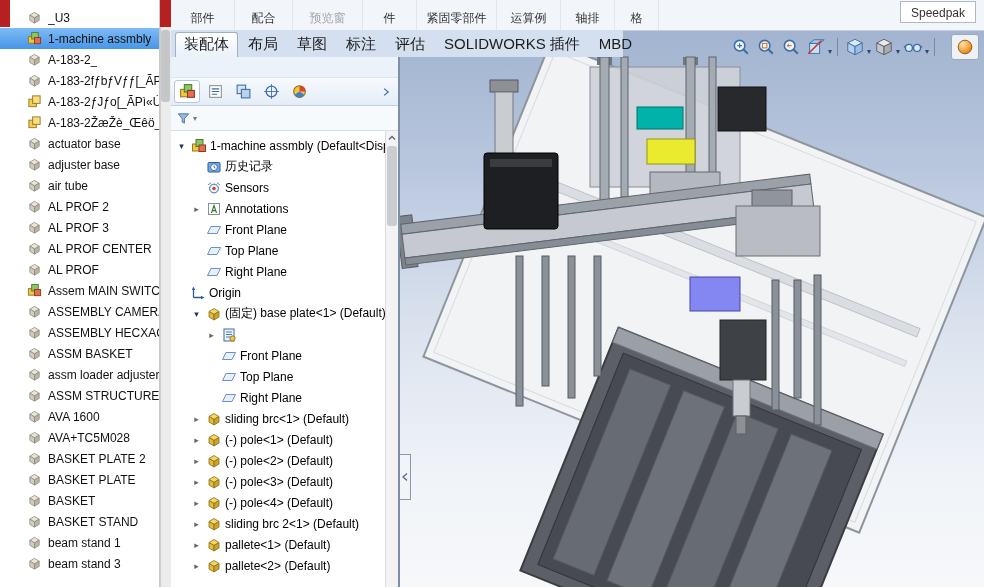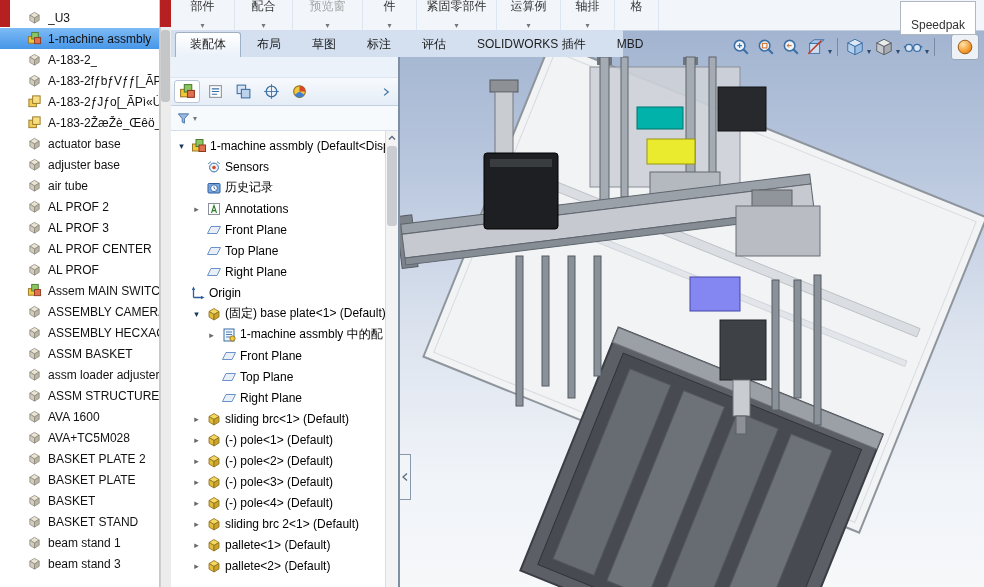--- a/index.html
+++ b/index.html
@@ -13,29 +13,29 @@
   .lp-icon{width:15px;height:15px;flex:none;display:inline-flex;}
   .lp-icon svg{width:100%;height:100%;}
   .lp-label{white-space:nowrap;overflow:hidden;color:#111;}
   .left-scroll{position:absolute;left:160px;top:0;width:11px;height:587px;background:#ececec;border-left:1px solid #cfcfcf;z-index:7;box-sizing:border-box;}
   .left-scroll-thumb{width:9px;height:72px;background:#c4c6c8;border-radius:3px;margin:30px 0 0 0;}
   .red-a{position:absolute;left:0;top:0;width:10px;height:27px;background:#b62020;z-index:8;}
   .red-b{position:absolute;left:160px;top:0;width:11px;height:27px;background:#b62020;z-index:8;}
 
   
   .ribbon{position:absolute;left:171px;top:0;right:0;height:30px;background:#f2f6fb;border-bottom:1px solid #c2cfe0;display:flex;z-index:4;}
-  .rgroup{display:flex;flex-direction:column;align-items:center;justify-content:space-between;padding-top:0;border-right:1px solid #dde6f0;box-sizing:border-box;}
+  .rgroup{display:flex;flex-direction:column;align-items:center;justify-content:flex-start;padding-top:12px;border-right:1px solid #dde6f0;box-sizing:border-box;}
   .rgroup .lbl{font-size:12px;color:#333;line-height:13px;white-space:nowrap;}
   .rgroup.disabled .lbl{color:#a6a6a6;}
   .rgroup .caret{font-size:8px;color:#777;line-height:9px;margin-top:2px;}
-  .speedpak{position:absolute;right:8px;top:1px;border:1px solid #b0b8c4;background:#fff;padding:16px 10px 2px;font-size:12px;color:#333;z-index:5;}
+  .speedpak{position:absolute;right:8px;top:1px;border:1px solid #b0b8c4;background:#fff;padding:4px 10px 2px;font-size:12px;color:#333;z-index:5;}
 
   
   .tabbar{position:absolute;left:171px;top:30px;width:452px;height:27px;background:#d4e0f0;display:flex;align-items:flex-end;padding-left:4px;z-index:4;box-sizing:border-box;}
-  .tab{height:24px;line-height:22px;padding:0 14px;font-size:12px;color:#1c1c1c;border:1px solid transparent;border-bottom:none;margin-right:1px;border-radius:3px 3px 0 0;white-space:nowrap;}
+  .tab{height:24px;line-height:22px;padding:0 8px;font-size:15px;color:#1c1c1c;border:1px solid transparent;border-bottom:none;margin-right:1px;border-radius:3px 3px 0 0;white-space:nowrap;}
   .tab.active{background:linear-gradient(#ffffff,#eaf1f9);border-color:#9fb0c4;}
 
   
   .viewport{position:absolute;left:400px;top:30px;width:584px;height:557px;z-index:1;
     background:linear-gradient(180deg,#a2b4d0 0%,#b9c7de 25%,#dde4ef 55%,#f0f3f8 80%,#f6f8fa 100%);}
   .model-svg{position:absolute;left:0;top:0;width:584px;height:557px;}
   .hud{position:absolute;top:4px;right:5px;display:flex;align-items:center;gap:1px;z-index:3;}
   .hud-btn{width:24px;height:24px;display:flex;align-items:center;justify-content:center;border-radius:3px;border:none;background:transparent;padding:0;}
   .hud-btn svg{width:20px;height:20px;}
   .hud-caret{font-size:8px;color:#2c4a6e;margin:8px 0 0 -1px;}
@@ -595,39 +595,39 @@
               <rect x="5" y="1.5" width="7" height="7" fill="#8cc663" stroke="#4a7d32"></rect>
               <rect x="8" y="7" width="6.5" height="6.5" fill="#e2704e" stroke="#8e3a22"></rect>
             </svg>
           </span>
           <span class="t-label">1-machine assmbly  (Default&lt;Disp</span>
         </div>
         <div class="t-row" style="padding-left: 19px;">
           <span class="t-arrow none"></span>
           <span class="t-icon">
             <svg viewBox="0 0 16 16">
+              <rect x="2" y="3.5" width="12" height="9.5" rx="1" fill="#79a9e2" stroke="#2d5c9c"></rect>
+              <circle cx="8" cy="8.2" r="3.4" fill="#fff" stroke="#2d5c9c" stroke-width="0.9"></circle>
+              <path d="M8 6.4v1.9l1.4 0.9" stroke="#2d5c9c" stroke-width="0.9" fill="none"></path>
+            </svg>
+          </span>
+          <span class="t-label">历史记录</span>
+        </div>
+        <div class="t-row" style="padding-left: 19px;">
+          <span class="t-arrow none"></span>
+          <span class="t-icon">
+            <svg viewBox="0 0 16 16">
               <circle cx="8" cy="8.5" r="4.4" fill="#eaf2fa" stroke="#3a6ea5"></circle>
               <circle cx="8" cy="8.5" r="1.8" fill="#d6472b"></circle>
               <path d="M2.2 5.1A7 7 0 0 1 5 2.7M13.8 5.1A7 7 0 0 0 11 2.7" stroke="#3a6ea5" fill="none" stroke-width="0.9"></path>
             </svg>
           </span>
           <span class="t-label">Sensors</span>
         </div>
         <div class="t-row" style="padding-left: 19px;">
-          <span class="t-arrow none"></span>
-          <span class="t-icon">
-            <svg viewBox="0 0 16 16">
-              <rect x="2" y="3.5" width="12" height="9.5" rx="1" fill="#79a9e2" stroke="#2d5c9c"></rect>
-              <circle cx="8" cy="8.2" r="3.4" fill="#fff" stroke="#2d5c9c" stroke-width="0.9"></circle>
-              <path d="M8 6.4v1.9l1.4 0.9" stroke="#2d5c9c" stroke-width="0.9" fill="none"></path>
-            </svg>
-          </span>
-          <span class="t-label">历史记录</span>
-        </div>
-        <div class="t-row" style="padding-left: 19px;">
           <span class="t-arrow collapsed">▸</span>
           <span class="t-icon">
             <svg viewBox="0 0 16 16">
               <rect x="2.5" y="2.5" width="11" height="11" fill="#fff" stroke="#8a9098"></rect>
               <path d="M5.5 12 8 4.5 10.5 12M6.4 9.6h3.2" stroke="#2a7d2a" stroke-width="1.1" fill="none"></path>
             </svg>
           </span>
           <span class="t-label">Annotations</span>
         </div>
         <div class="t-row" style="padding-left: 19px;">
@@ -681,21 +681,20 @@
         </div>
         <div class="t-row" style="padding-left: 34px;">
           <span class="t-arrow collapsed">▸</span>
           <span class="t-icon">
             <svg viewBox="0 0 16 16">
               <rect x="3" y="2" width="10" height="12" fill="#eef4fb" stroke="#3a6ea5"></rect>
               <path d="M5 5h6M5 7.5h6M5 10h4" stroke="#3a6ea5" stroke-width="0.9"></path>
               <circle cx="11.5" cy="11.5" r="2.6" fill="#f0c83c" stroke="#99782a"></circle>
             </svg>
           </span>
-          <span class="t-label">1-machine assmbly 中的配</span>
         </div>
         <div class="t-row" style="padding-left: 34px;">
           <span class="t-arrow none"></span>
           <span class="t-icon">
             <svg viewBox="0 0 16 16">
               <polygon points="1.5,11.5 5,4.5 14.5,4.5 11,11.5" fill="#e4ecf6" fill-opacity="0.85" stroke="#5b86c2" stroke-width="0.9"></polygon>
             </svg>
           </span>
           <span class="t-label">Front Plane</span>
         </div>

